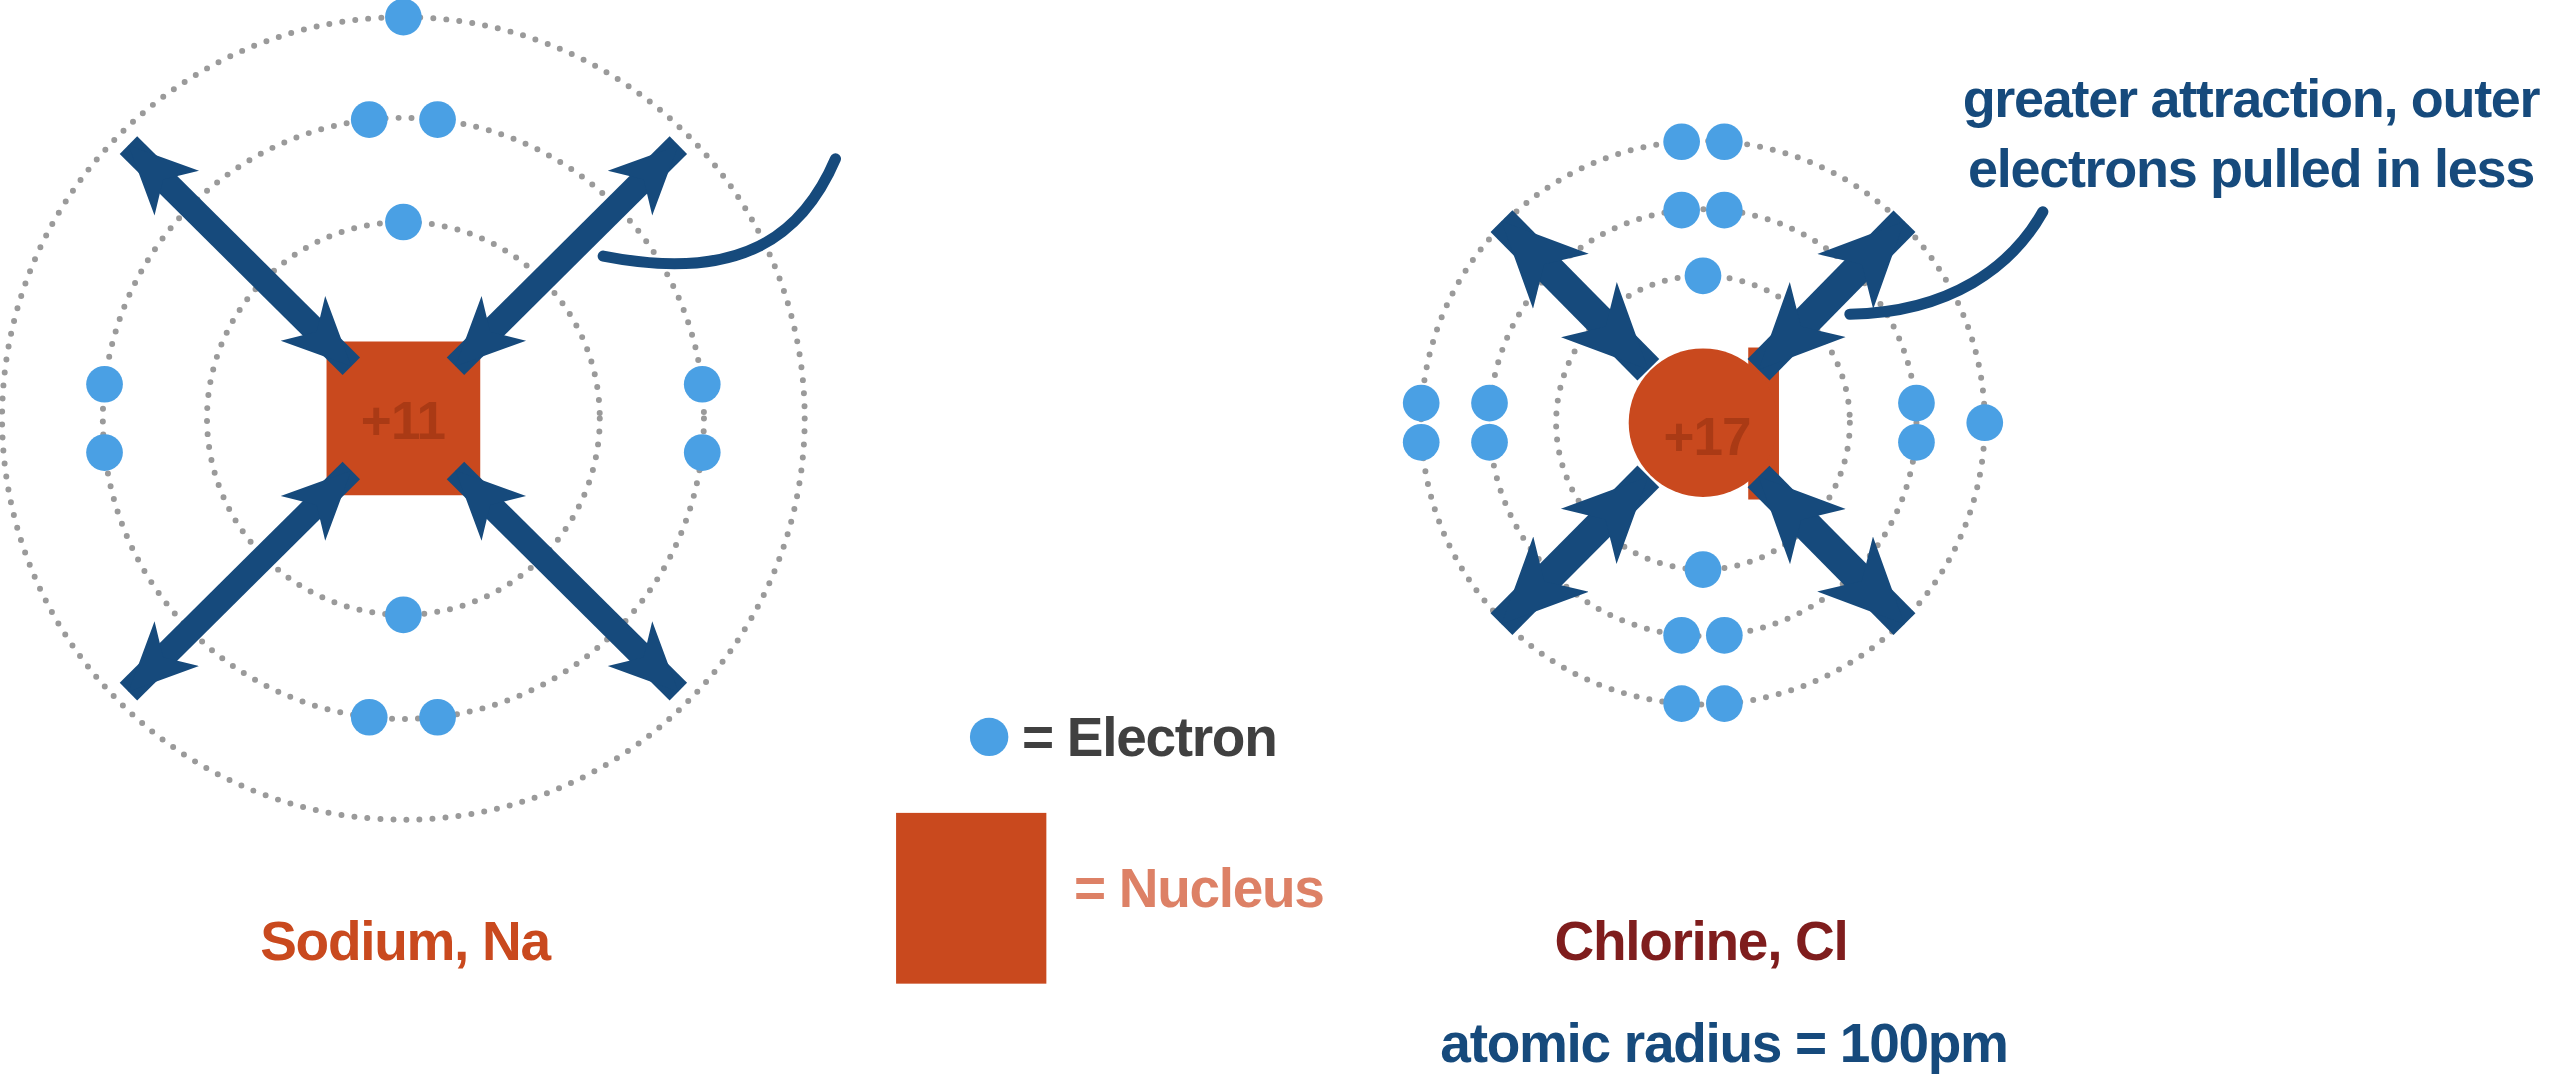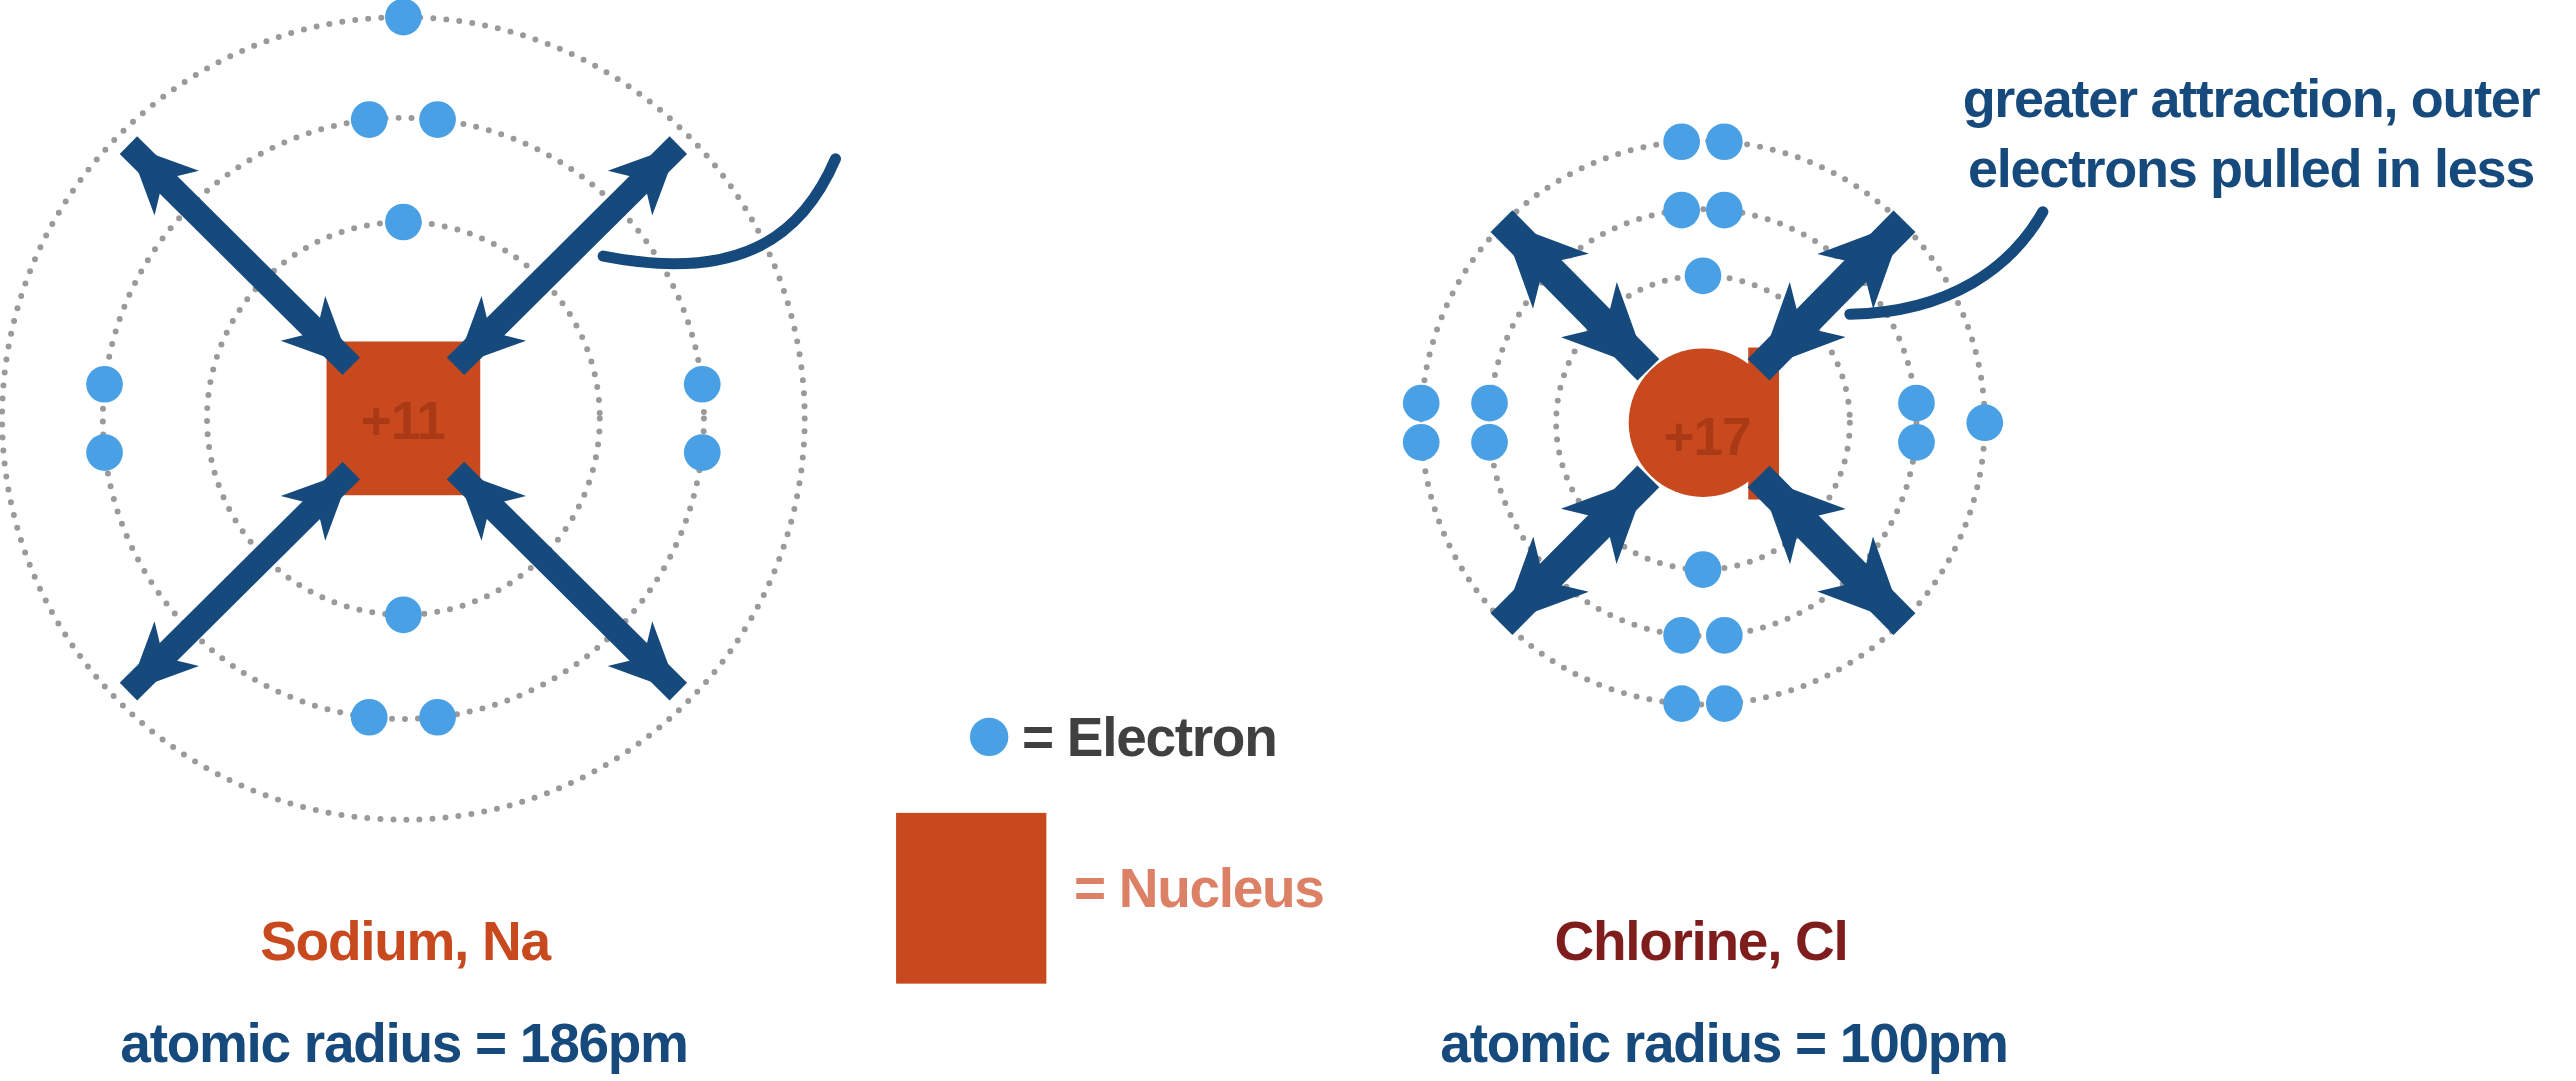--- a/index.html
+++ b/index.html
@@ -120,18 +120,17 @@
     <div>electrons pulled in less</div>
   </div>
 
   <div class="charge-label" style="left:403px; top:420px;">+11</div>
   <div class="charge-label" style="left:1707px; top:436px;">+17</div>
 
   <div class="t legend-label" style="left: 1022px; top: 710px; color: #404040;">= Electron</div>
   <div class="t legend-label" style="left: 1074px; top: 861px; color: rgb(221, 129, 102);">= Nucleus</div>
 
   <div class="t centered name-label" style="left: 405px; top: 914px; color: rgb(201, 73, 30);">Sodium, Na</div>
-  <div class="t centered radius-label" style="left: 404px; top: 1016px; color: rgb(22, 74, 124);">atomic radius = 186pm</div>
   <div class="t centered name-label" style="left: 1701px; top: 914px; color: #7f1d1d;">Chlorine, Cl</div>
   <div class="t centered radius-label" style="left: 1724px; top: 1016px; color: rgb(22, 74, 124);">atomic radius = 100pm</div>
 
 </div>
 
 
 </body></html>

